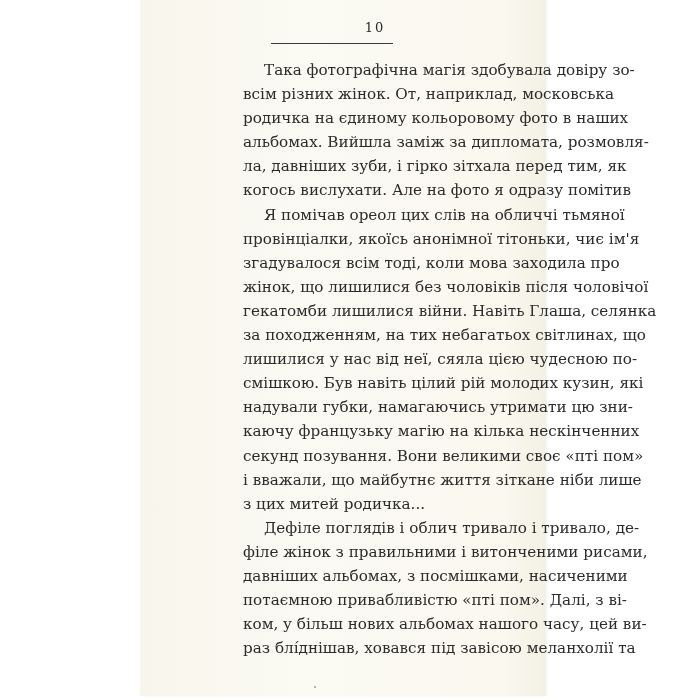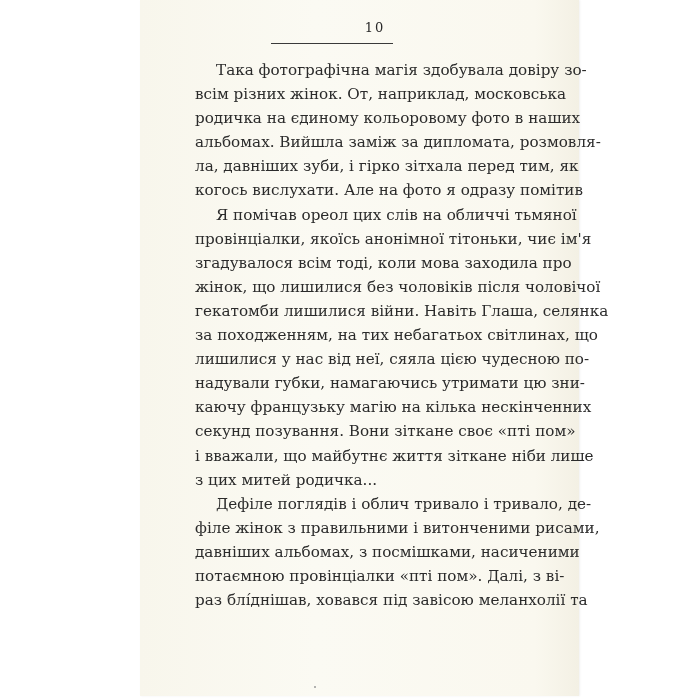--- a/index.html
+++ b/index.html
@@ -1,38 +1,38 @@
 <!DOCTYPE html>
 <html><head>
   <meta charset="utf-8">
   <style>
     html, body { margin: 0; padding: 0; background: #ffffff; }
     body { width: 700px; height: 700px; position: relative; overflow: hidden; }
     .page {
-      position: absolute; left: 140px; top: 0; width: 439px; height: 696px;
+      position: absolute; left: 140px; top: 0; width: 406px; height: 696px;
       background: linear-gradient(90deg, #f8f6ec 0%, #fbfaf3 40%, #faf8ef 90%, #f3f0e4 100%);
       box-shadow: 1px 0 2px rgba(0,0,0,0.06);
     }
     .folio {
       position: absolute; left: 175px; top: 20px; width: 120px;
       text-align: center; font-family: "DejaVu Serif", serif; font-size: 13px;
       color: #2a2a2a; letter-spacing: 2px;
     }
     .rule {
       position: absolute; left: 131px; top: 43px; width: 122px; height: 1px;
       background: #3a3a3a;
     }
     .text {
       position: absolute; left: 55px; top: 58px; width: 354px;
       font-family: "DejaVu Serif", serif; font-size: 15.2px; line-height: 24.1px;
       color: #2b2b2b;
     }
     .line {
       display: block; white-space: nowrap; height: 24.1px;
-      text-align: justify; text-align-last: justify;
+      text-align: justify; text-align-last: justify; margin-left: 48px;
     }
     .line.last { text-align-last: left; }
     .line.indent { padding-left: 21px; }
     .mark {
       position: absolute; left: 174px; top: 686px; width: 2px; height: 2px;
       background: #9a9a9a; border-radius: 1px;
     }
   </style>
 </head>
 <body>
@@ -53,32 +53,34 @@
     </div>
 
     <div>
       <span class="line indent">Я помічав ореол цих слів на обличчі тьмяної</span>
       <span class="line">провінціалки, якоїсь анонімної тітоньки, чиє ім'я</span>
       <span class="line">згадувалося всім тоді, коли мова заходила про</span>
       <span class="line">жінок, що лишилися без чоловіків після чоловічої</span>
       <span class="line">гекатомби лишилися війни. Навіть Глаша, селянка</span>
       <span class="line">за походженням, на тих небагатьох світлинах, що</span>
       <span class="line">лишилися у нас від неї, сяяла цією чудесною по-</span>
+      <span class="line">смішкою. Був навіть цілий рій молодих кузин, які</span>
       <span class="line">надували губки, намагаючись утримати цю зни-</span>
       <span class="line">каючу французьку магію на кілька нескінченних</span>
-      <span class="line">секунд позування. Вони зіткане своє «пті пом»</span>
+      <span class="line">секунд позування. Вони великими своє «пті пом»</span>
       <span class="line">і вважали, що майбутнє життя зіткане ніби лише</span>
       <span class="line last">з цих митей родичка...</span>
     </div>
 
     <div>
       <span class="line indent">Дефіле поглядів і облич тривало і тривало, де-</span>
       <span class="line">філе жінок з правильними і витонченими рисами,</span>
       <span class="line">давніших альбомах, з посмішками, насиченими</span>
-      <span class="line">потаємною провінціалки «пті пом». Далі, з ві-</span>
+      <span class="line">потаємною привабливістю «пті пом». Далі, з ві-</span>
+      <span class="line">ком, у більш нових альбомах нашого часу, цей ви-</span>
       <span class="line">раз блíднішав, ховався під завісою меланхолії та</span>
 
     </div>
 
   </div>
 
   <div class="mark"></div>
 </div>
 
 </body></html>

